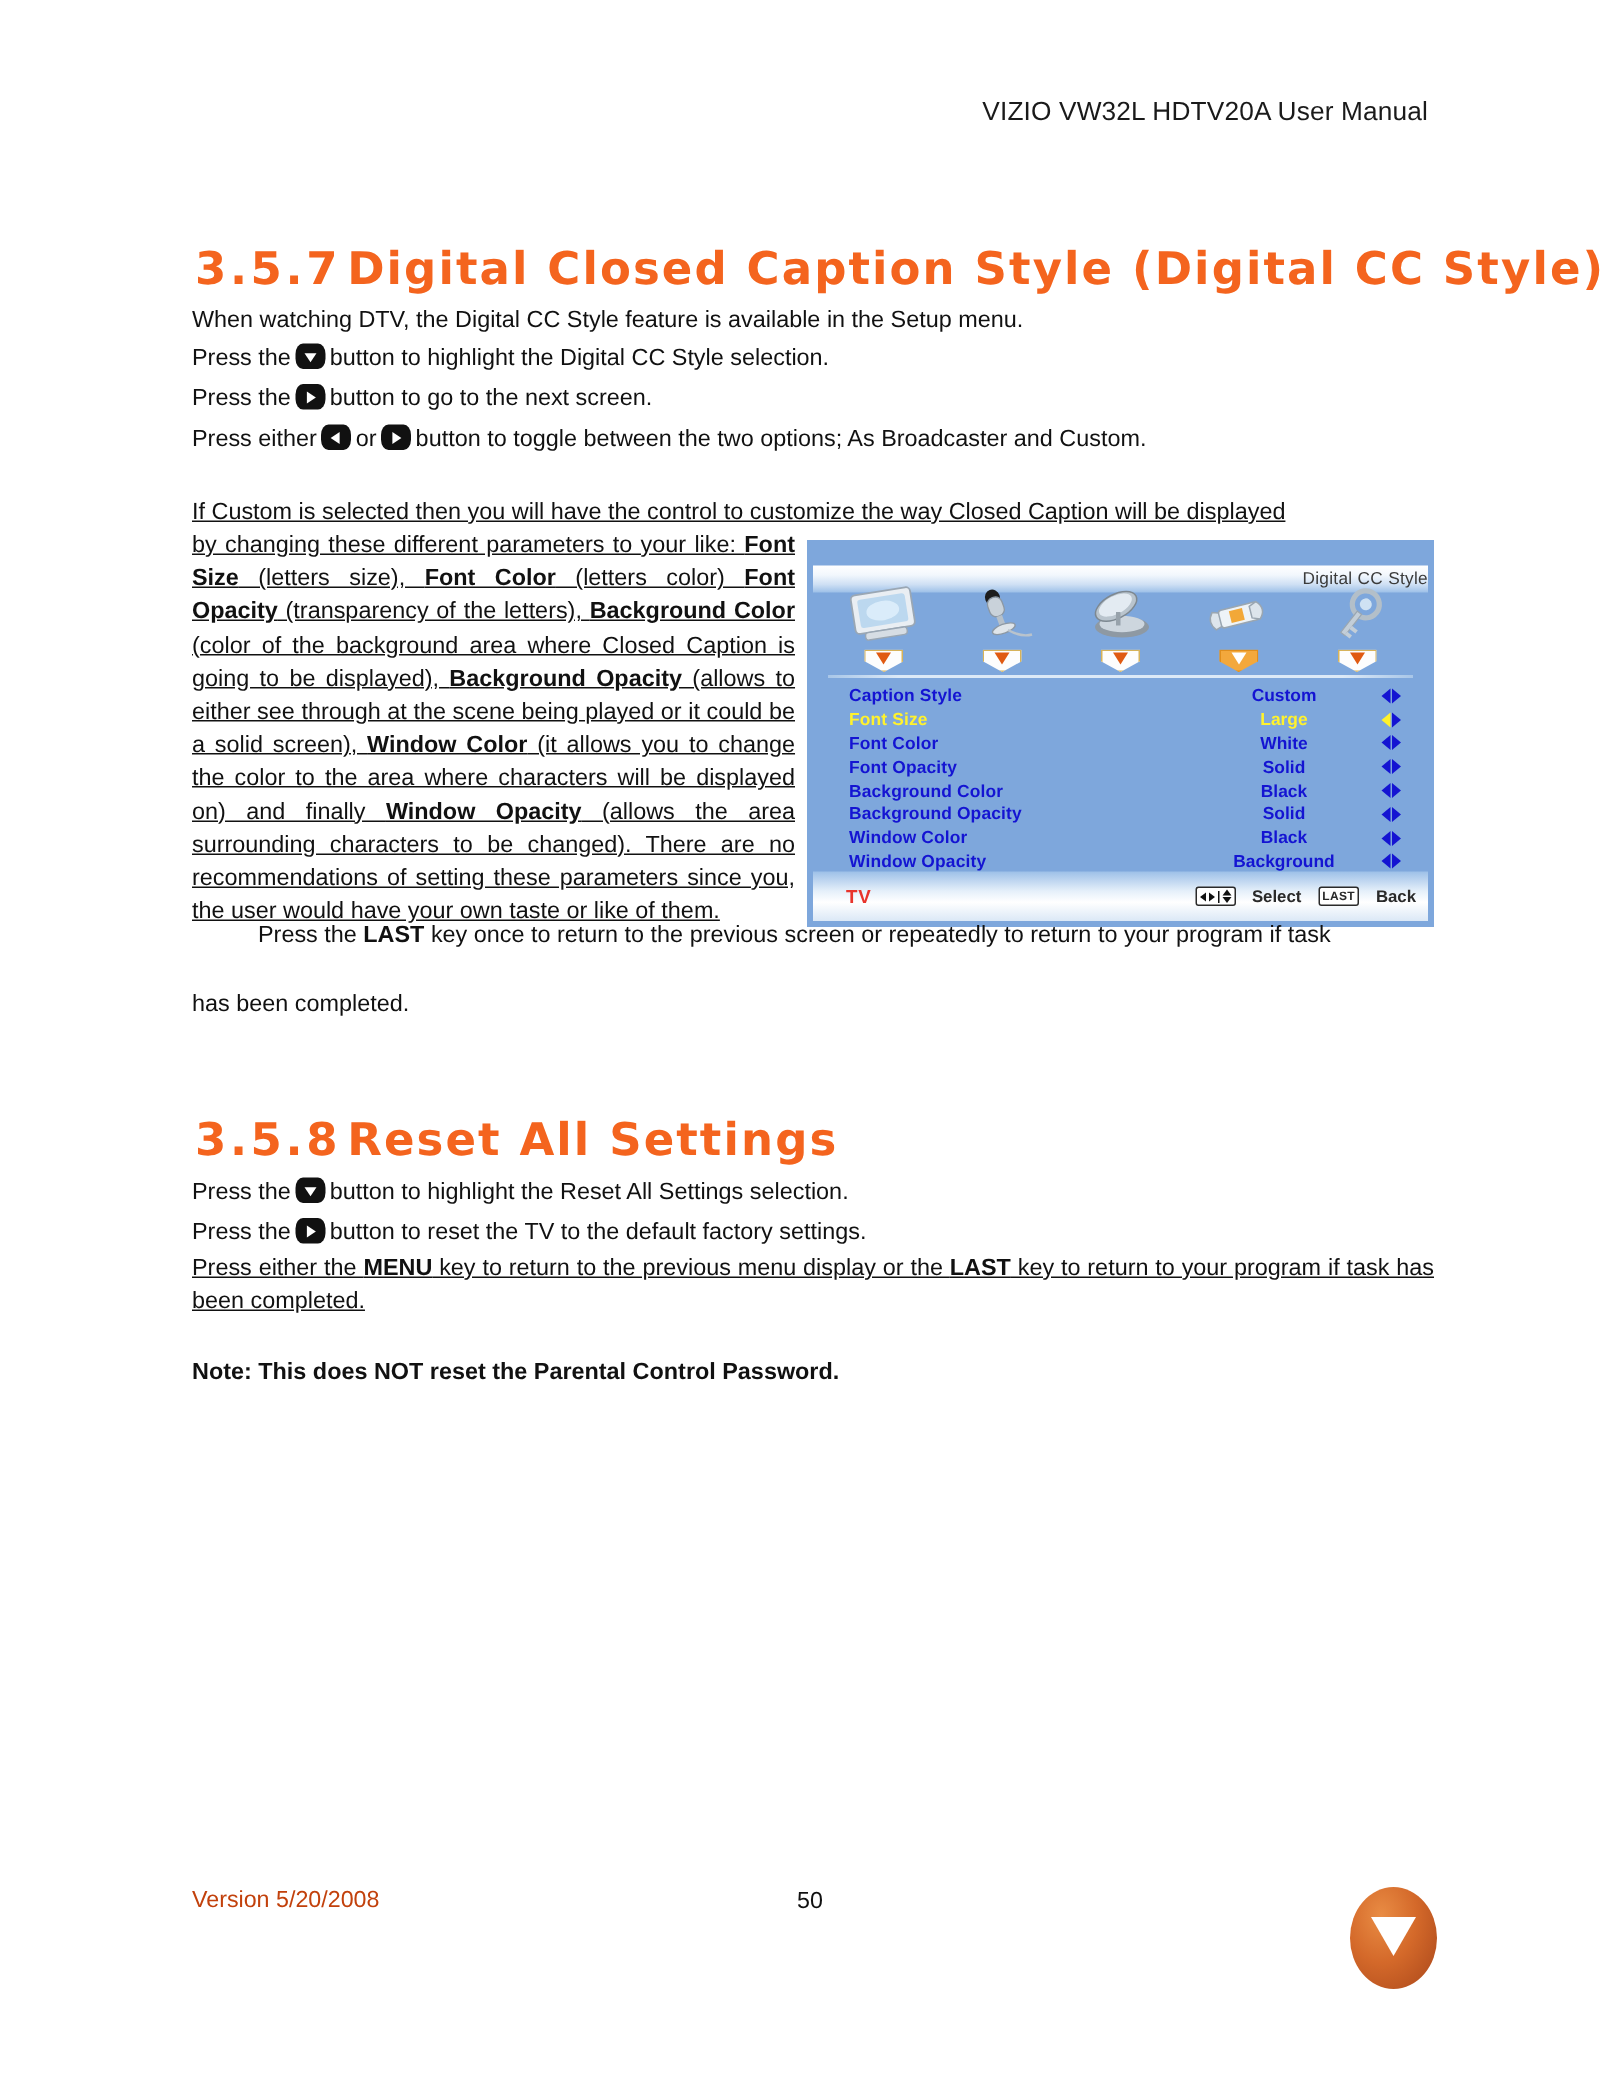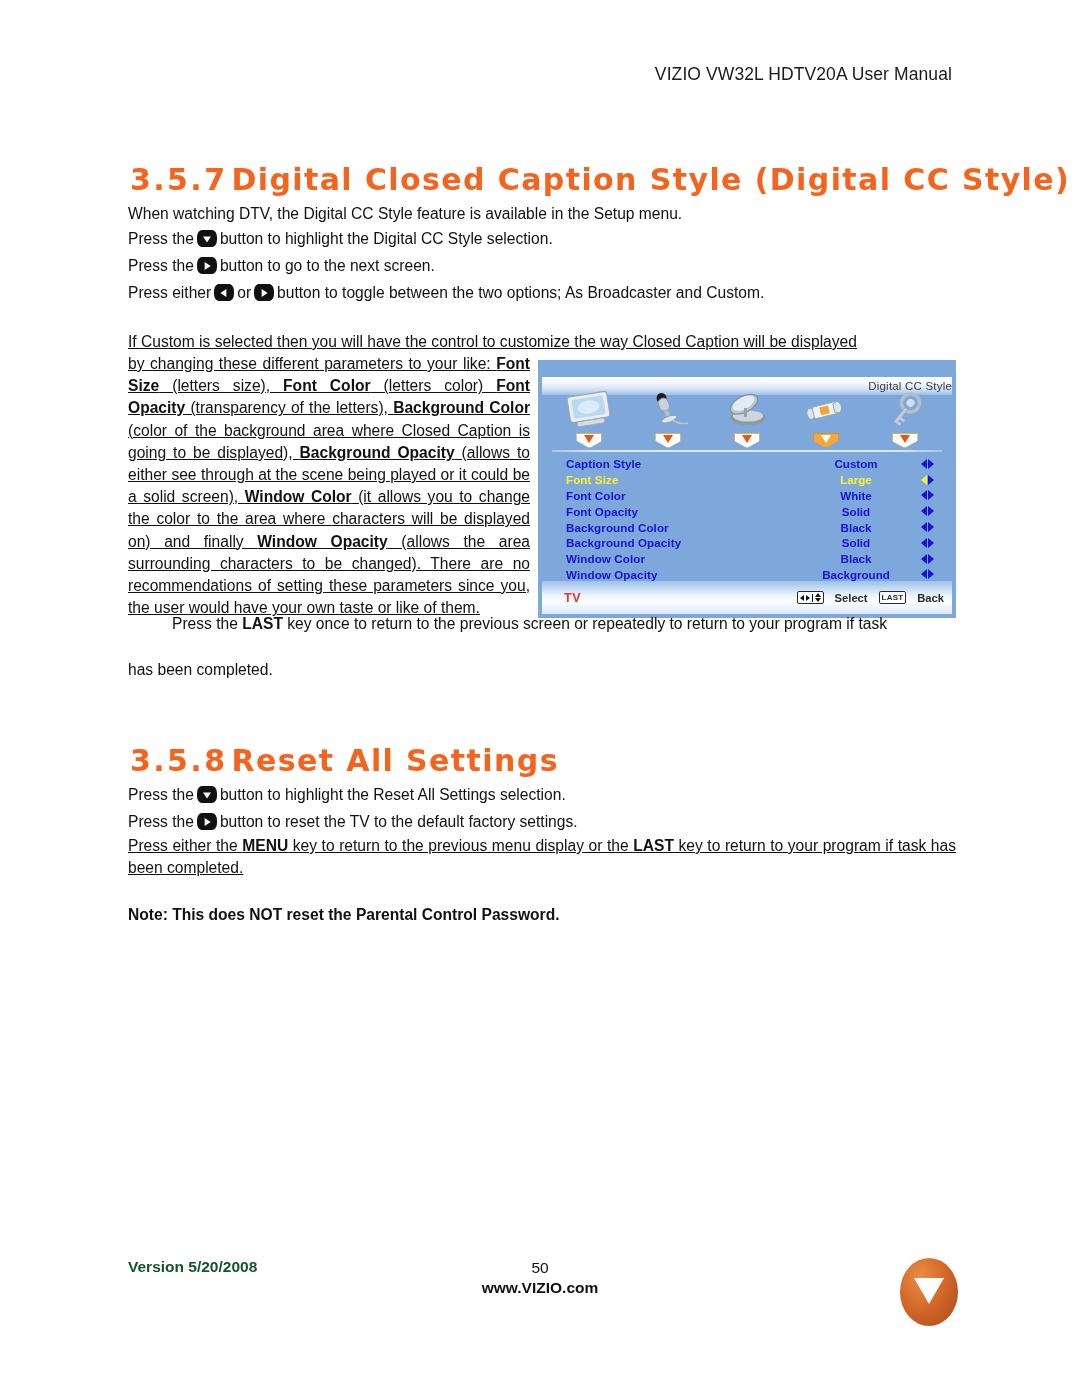--- a/index.html
+++ b/index.html
@@ -280,22 +280,21 @@
   .pad-u { width: 0; height: 0; border-left: 3px solid transparent; border-right: 3px solid transparent; border-bottom: 4px solid #111; }
   .pad-d { width: 0; height: 0; border-left: 3px solid transparent; border-right: 3px solid transparent; border-top: 4px solid #111; }
   .pad-bar { width: 1px; height: 8px; background: #111; }
 
   
   .footer-version {
     position: absolute;
     left: 128px;
     top: 1258px;
     font-size: 15.5px;
-    color: #14532d;
-    font-weight: bold;
+    color: #c2410c;
   }
   .footer-center {
     position: absolute;
     left: 0; right: 0;
     top: 1258px;
     text-align: center;
     font-size: 15.5px;
     color: #111;
     line-height: 20px;
   }
@@ -561,17 +560,16 @@
   <span>Press the</span><span class="keyglyph right"></span><span>button to reset the TV to the default factory settings.</span>
 </div>
 
 <div class="para" style="left:128px; top:835px; width:828px;">Press either the <b>MENU</b> key to return to the previous menu display or the <b>LAST</b> key to return to your program if task has been completed.</div>
 
 <div class="body-line" style="top:904px; font-weight:bold;">Note: This does NOT reset the Parental Control Password.</div>
 
 <div class="footer-version">Version 5/20/2008</div>
 <div class="footer-center">
   <span class="pagenum">50</span>
-  <span class="site">www.VIZIO.com</span>
 </div>
 <div class="footer-logo">
   <div class="vglyph"></div>
 </div>
 
 </body></html>

